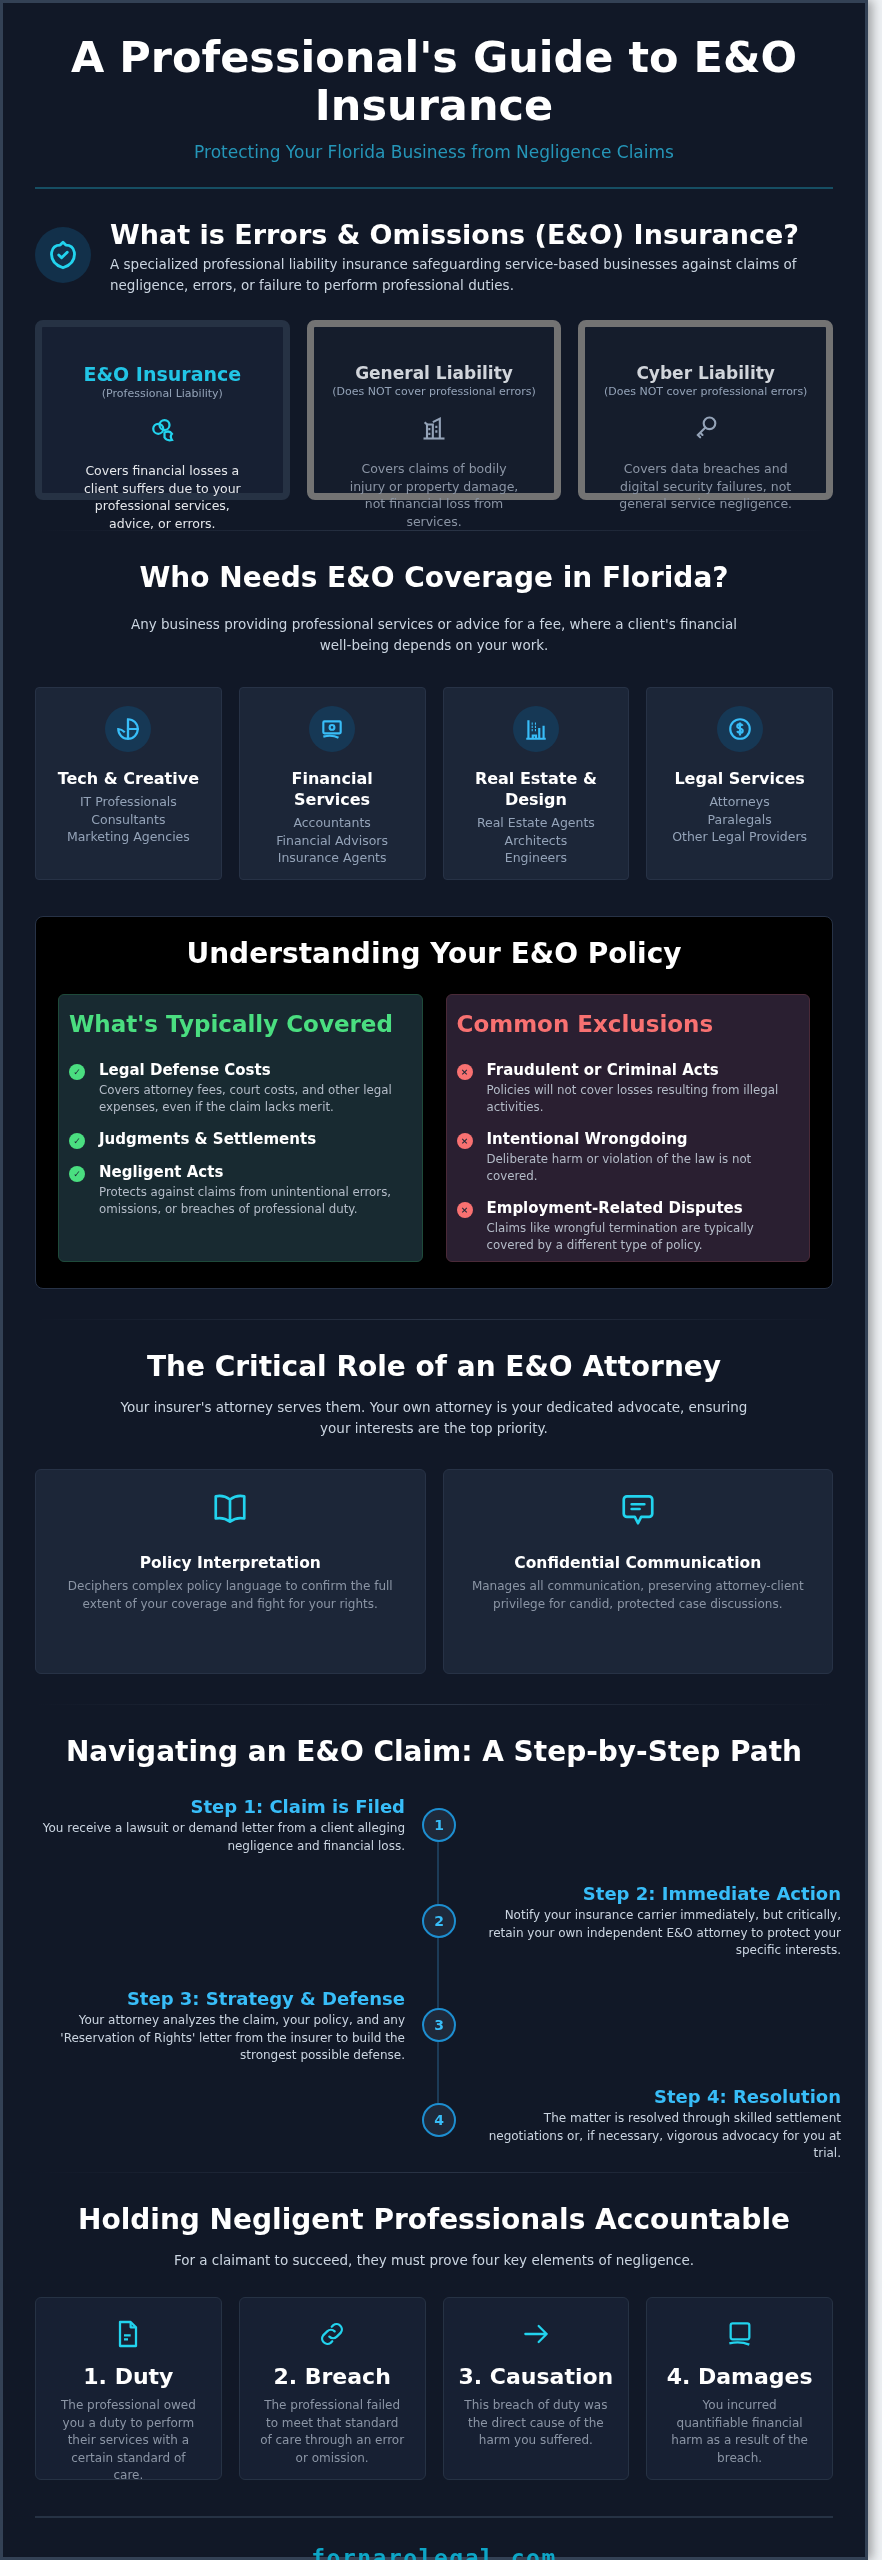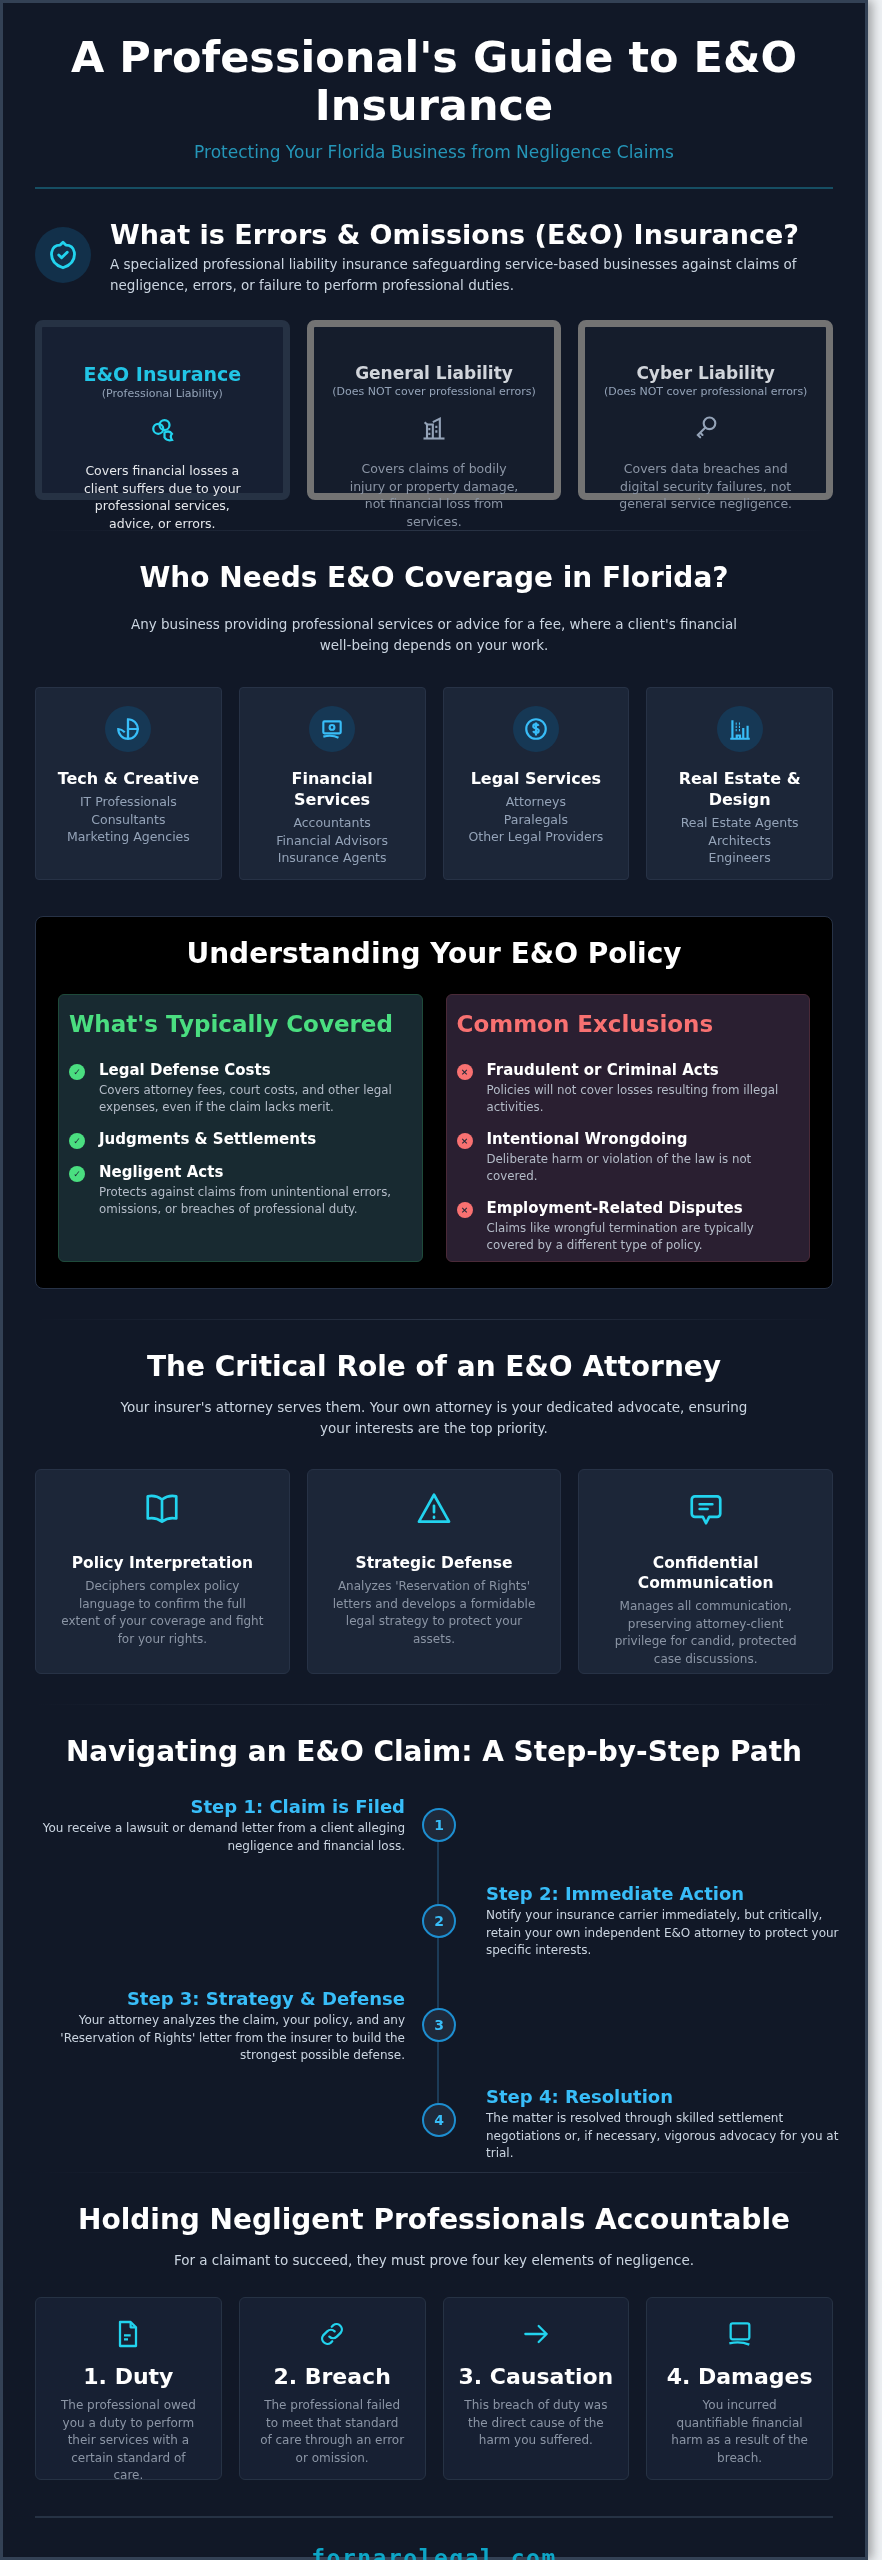--- a/index.html
+++ b/index.html
@@ -72,21 +72,21 @@
   .atty-card .ic { height: 38px; display: flex; align-items: center; justify-content: center; }
   .atty-card h4 { font-size: 15.5px; font-weight: bold; color: #fff; margin-top: 25px; line-height: 20px; padding: 0 30px; }
   .atty-card p { font-size: 12px; color: #8b95a5; line-height: 17.5px; margin-top: 5px; padding: 0 22px; }
 
   
   .timeline { position: relative; margin-top: 24px; height: 330px; }
   .tl-line { position: absolute; left: 402px; top: 20px; width: 2px; height: 300px; background: #1c3b57; }
   .tl-node { position: absolute; left: 387px; width: 34px; height: 34px; border-radius: 50%; border: 2px solid #1d8ed0; background: #1e293b; color: #38bdf8; font-weight: bold; font-size: 14px; display: flex; align-items: center; justify-content: center; }
   .tl-text { position: absolute; width: 370px; }
   .tl-text.left { left: 0; text-align: right; }
-  .tl-text.right { left: 436px; text-align: left; width: 370px; margin-left: 15px; }
+  .tl-text.right { left: 436px; text-align: right; width: 370px; }
   .tl-text h5 { font-size: 18px; font-weight: bold; color: #38bdf8; line-height: 22px; }
   .tl-text p { font-size: 12px; color: #cbd5e1; line-height: 17.5px; margin-top: 2px; }
 
   
   .neg-grid { display: flex; gap: 17px; margin-top: 26px; }
   .neg-card { flex: 1; height: 183px; background: #172033; border: 1px solid #263244; border-radius: 6px; text-align: center; padding-top: 20px; }
   .neg-card .ic { height: 32px; display: flex; align-items: center; justify-content: center; }
   .neg-card h4 { font-size: 22px; font-weight: bold; color: #fff; margin-top: 14px; }
   .neg-card p { font-size: 12px; color: #8b95a5; line-height: 17.5px; margin-top: 8px; padding: 0 20px; }
 
@@ -191,46 +191,46 @@
         <h4>Financial Services</h4>
         <ul>
               <li>Accountants</li>
               <li>Financial Advisors</li>
               <li>Insurance Agents</li>
             </ul>
       </div>
       <div class="who-card">
         <div class="ic-circle">
           <svg width="26" height="26" viewBox="0 0 24 24" fill="none" stroke="#38bdf8" stroke-width="2">
+                <path d="M3 21h18M5 21V4M19 21V9M15 21V11"></path>
+                <path d="M8 7h1M11 7h1M8 10h1M11 10h1M8 13h1M11 13h1"></path>
+                <path d="M9 21v-3h3v3"></path>
+              </svg>
+        </div>
+        <h4>Real Estate &amp; Design</h4>
+        <ul>
+              <li>Real Estate Agents</li>
+              <li>Architects</li>
+              <li>Engineers</li>
+            </ul>
+      </div>
+      <div class="who-card">
+        <div class="ic-circle">
+          <svg width="26" height="26" viewBox="0 0 24 24" fill="none" stroke="#38bdf8" stroke-width="2">
                 <circle cx="12" cy="12" r="9"></circle>
                 <path d="M14.5 9 q-1-1.5-2.5-1.5 q-2.5 0-2.5 2 q0 1.5 2.5 2 q2.5 0.5 2.5 2 q0 2-2.5 2 q-1.8 0-2.7-1.5 M12 6v12"></path>
               </svg>
         </div>
         <h4>Legal Services</h4>
         <ul>
               <li>Attorneys</li>
               <li>Paralegals</li>
               <li>Other Legal Providers</li>
             </ul>
       </div>
-      <div class="who-card">
-        <div class="ic-circle">
-          <svg width="26" height="26" viewBox="0 0 24 24" fill="none" stroke="#38bdf8" stroke-width="2">
-                <path d="M3 21h18M5 21V4M19 21V9M15 21V11"></path>
-                <path d="M8 7h1M11 7h1M8 10h1M11 10h1M8 13h1M11 13h1"></path>
-                <path d="M9 21v-3h3v3"></path>
-              </svg>
-        </div>
-        <h4>Real Estate &amp; Design</h4>
-        <ul>
-              <li>Real Estate Agents</li>
-              <li>Architects</li>
-              <li>Engineers</li>
-            </ul>
-      </div>
     </div>
   </section>
 
   <section class="policy">
     <h2 class="sec-title">Understanding Your E&amp;O Policy</h2>
     <div class="pol-cols">
       <div class="pol-col cov">
         <h3>What's Typically Covered</h3>
         <div class="pol-item">
           <span class="mark">✓</span>
@@ -291,30 +291,20 @@
           <svg width="38" height="38" viewBox="0 0 24 24" fill="none" stroke="#22d3ee" stroke-width="1.7" stroke-linejoin="round">
                 <path d="M12 6 Q8 3 3 4 v14 q5-1 9 2 q4-3 9-2 V4 q-5-1-9 2z M12 6 v14"></path>
               </svg>
         </div>
         <h4>Policy Interpretation</h4>
         <p>Deciphers complex policy language to confirm the full extent of your coverage and fight for your rights.</p>
       </div>
       <div class="atty-card">
         <div class="ic">
           <svg width="38" height="38" viewBox="0 0 24 24" fill="none" stroke="#22d3ee" stroke-width="1.7" stroke-linejoin="round" stroke-linecap="round">
-                <path d="M12 3 L21.5 20 H2.5 Z"></path>
-                <path d="M12 10v4M12 17v.5"></path>
-              </svg>
-        </div>
-        <h4>Strategic Defense</h4>
-        <p>Analyzes 'Reservation of Rights' letters and develops a formidable legal strategy to protect your assets.</p>
-      </div>
-      <div class="atty-card">
-        <div class="ic">
-          <svg width="38" height="38" viewBox="0 0 24 24" fill="none" stroke="#22d3ee" stroke-width="1.7" stroke-linejoin="round" stroke-linecap="round">
                 <path d="M5 4 h14 a2 2 0 0 1 2 2 v9 a2 2 0 0 1-2 2 h-5 l-2 4 l-2-4 H5 a2 2 0 0 1-2-2 V6 a2 2 0 0 1 2-2z"></path>
                 <path d="M8 9h8M8 12h5"></path>
               </svg>
         </div>
         <h4>Confidential Communication</h4>
         <p>Manages all communication, preserving attorney-client privilege for candid, protected case discussions.</p>
       </div>
     </div>
   </section>
 

